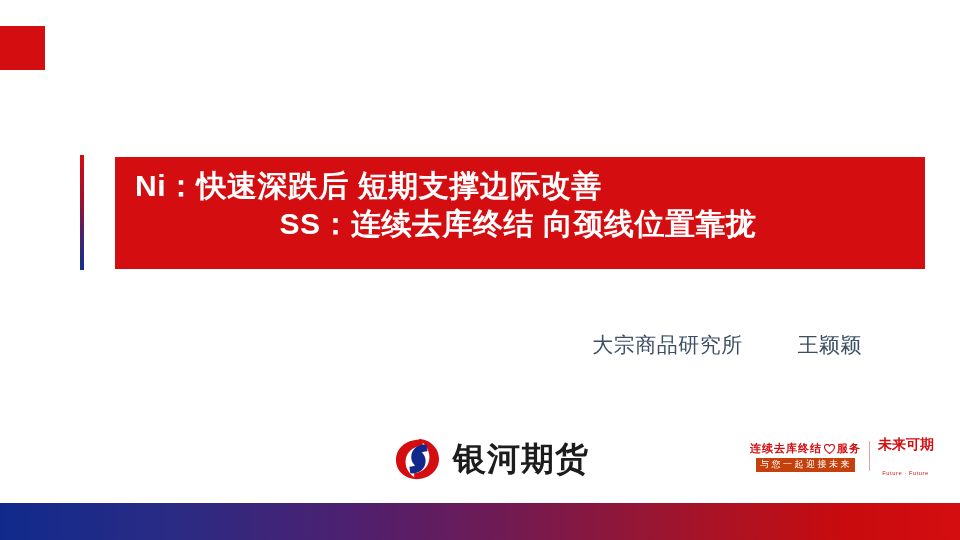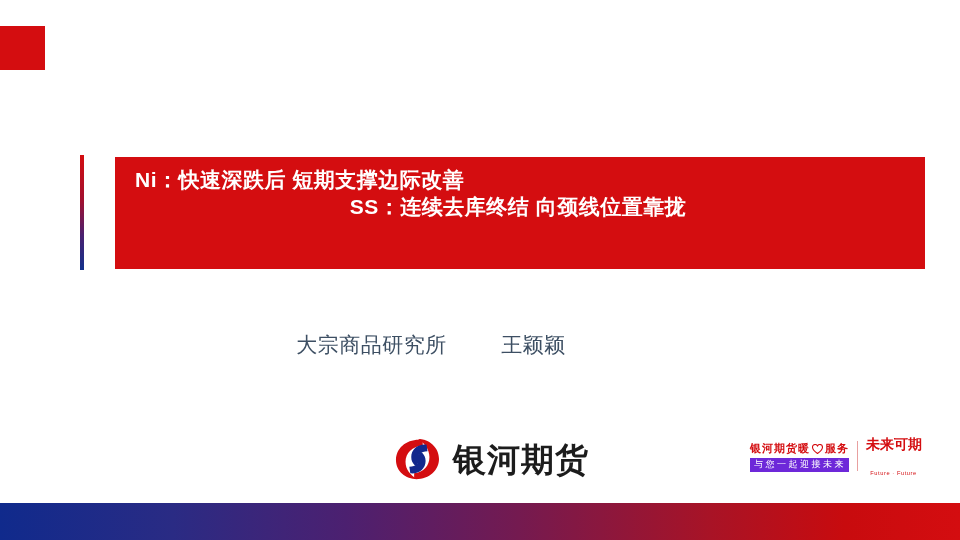--- a/index.html
+++ b/index.html
@@ -43,42 +43,42 @@
     height: 112px;
     background: #d40d10;
     box-sizing: border-box;
     padding: 10px 14px 8px 14px;
     display: flex;
     flex-direction: column;
     justify-content: flex-start;
   }
   .title-line {
     color: #ffffff;
-    font-size: 21px;
+    font-size: 30px;
     font-weight: bold;
     line-height: 1.28;
     letter-spacing: 0.5px;
     white-space: nowrap;
   }
   .title-line.line-1 {
     text-align: left;
     padding-left: 6px;
   }
   .title-line.line-2 {
     text-align: center;
     padding-right: 4px;
   }
 
   
   .presenter {
     position: absolute;
     left: 0;
     top: 330px;
     width: 862px;
-    text-align: center;
+    text-align: right;
     color: #3d4f63;
   }
   .presenter-line {
     font-size: 21px;
     line-height: 1.45;
     letter-spacing: 0.5px;
   }
   .presenter-gap {
     display: inline-block;
     width: 42px;
@@ -97,21 +97,21 @@
     width: 48px;
     height: 44px;
     flex: 0 0 auto;
   }
   .logo-text {
     font-size: 33px;
     font-weight: bold;
     color: #1c1c1c;
     letter-spacing: 1px;
     line-height: 1;
-    font-family: Liberation Sans, sans-serif;
+    font-family: Liberation Serif, serif;
   }
 
   
   .slogan-lockup {
     position: absolute;
     left: 750px;
     top: 437px;
     display: flex;
     align-items: center;
     gap: 8px;
@@ -133,21 +133,21 @@
     white-space: nowrap;
   }
   .heart-icon {
     display: inline-block;
     width: 11px;
     height: 10px;
     position: relative;
     top: 0px;
   }
   .slogan-band {
-    background: #6d28d9;
+    background: #c2410c;
     color: #ffffff;
     font-size: 9px;
     letter-spacing: 2.5px;
     padding: 1px 3px 2px 4px;
     white-space: nowrap;
     line-height: 1.15;
   }
   .slogan-divider {
     width: 1px;
     height: 30px;
@@ -214,21 +214,21 @@
       <path d="M70 16 C52 14 38 26 38 42 C38 56 48 64 62 66 C54 62 50 56 50 48 C50 38 58 30 72 30 Z" fill="#13288c"></path>
       <path d="M36 76 C54 78 68 66 68 50 C68 36 58 28 44 26 C52 30 56 36 56 44 C56 54 48 62 34 62 Z" fill="#13288c"></path>
       <circle cx="53" cy="46" r="10" fill="#13288c"></circle>
     </svg>
     <span class="logo-text">银河期货</span>
   </div>
 
   <div class="slogan-lockup">
     <div class="slogan-left">
       <div class="slogan-top">
-        <span>银河期货暖</span>
+        <span>连续去库终结</span>
         <svg class="heart-icon" viewBox="0 0 24 22">
           <path d="M12 21 C12 21 1 13.5 1 7 C1 3 4 1 7 1 C9.5 1 11 2.5 12 4.2 C13 2.5 14.5 1 17 1 C20 1 23 3 23 7 C23 13.5 12 21 12 21 Z" fill="none" stroke="#d40d10" stroke-width="2.4"></path>
         </svg>
         <span>服务</span>
       </div>
       <div class="slogan-band">与您一起迎接未来</div>
     </div>
     <div class="slogan-divider"></div>
     <div class="slogan-right">
       <div class="slogan-cn">未来可期</div>

